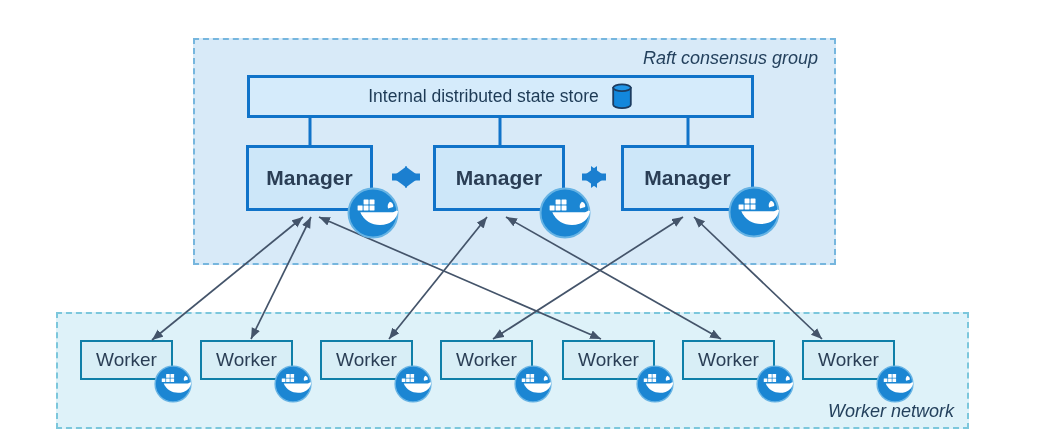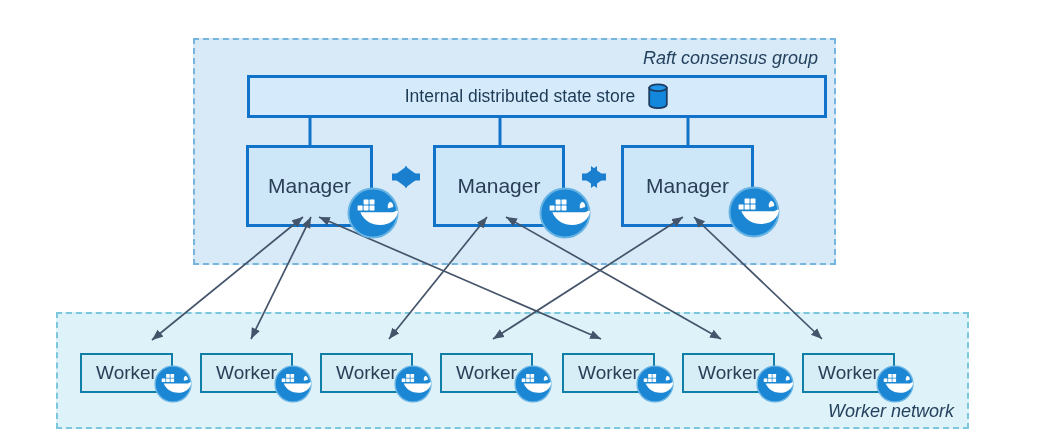--- a/index.html
+++ b/index.html
@@ -16,39 +16,39 @@
   .gossip{
     left:56px;top:312px;width:913px;height:117px;
     background:#def2f9;border:2px dashed #7cc7dc;
   }
   .corner-label{position:absolute;font-size:18px;color:#24415d;white-space:nowrap;font-style:italic;}
   .raft .corner-label{top:8px;right:16px;}
   .gossip .corner-label{bottom:5px;right:13px;}
 
   
   .store{
-    position:absolute;left:247px;top:75px;width:580px;height:43px;box-sizing:border-box;
+    position:absolute;left:247px;top:75px;width:507px;height:43px;box-sizing:border-box;
     background:#d5ebfb;border:3px solid #1073c9;
     display:flex;align-items:center;justify-content:center;gap:12px;
   }
   .store-label{font-size:17.5px;color:#1d3a55;}
 
   
   .node{position:absolute;box-sizing:border-box;display:flex;align-items:center;justify-content:center;}
   .manager{
-    top:145px;height:82px;background:#cde7f9;border:3px solid #1073c9;
+    top:145px;height:66px;background:#cde7f9;border:3px solid #1073c9;font-weight:bold;
   }
   .manager .node-label{font-size:21px;color:#2a3e55;}
   .m1{left:246px;width:127px;}
   .m2{left:433px;width:132px;}
   .m3{left:621px;width:133px;}
 
   
   .worker{
-    top:353px;height:40px;width:93px;background:#d8eef6;border:2.5px solid #0f7fa8;justify-content:center;
+    top:340px;height:40px;width:93px;background:#d8eef6;border:2.5px solid #0f7fa8;justify-content:center;
   }
   .worker .node-label{font-size:19px;color:#2a3e55;}
 
   
   .badge{position:absolute;z-index:5;line-height:0;}
   .badge svg{display:block;}
   .badge-m{width:52px;height:52px;}
   .badge-w{width:38px;height:38px;}
 
   .edges{position:absolute;left:0;top:0;z-index:4;pointer-events:none;}

